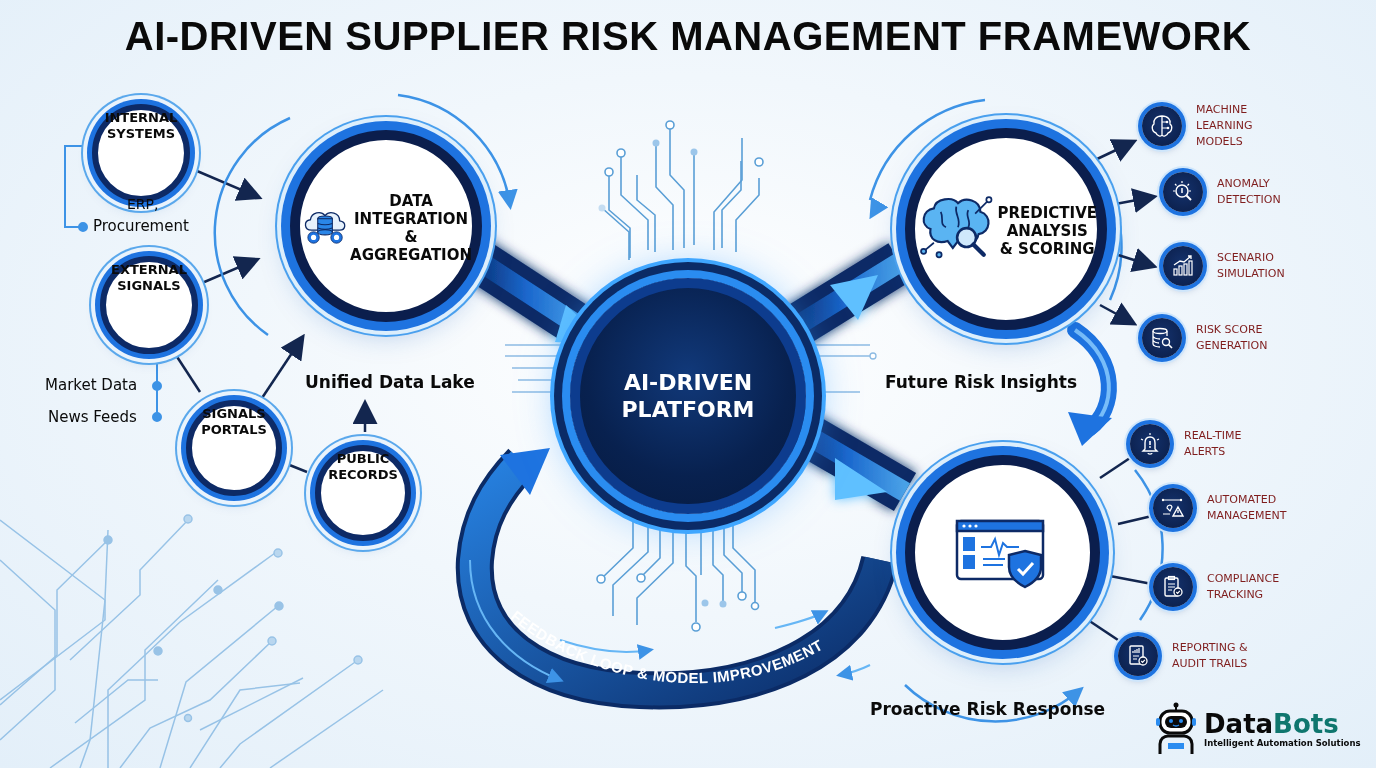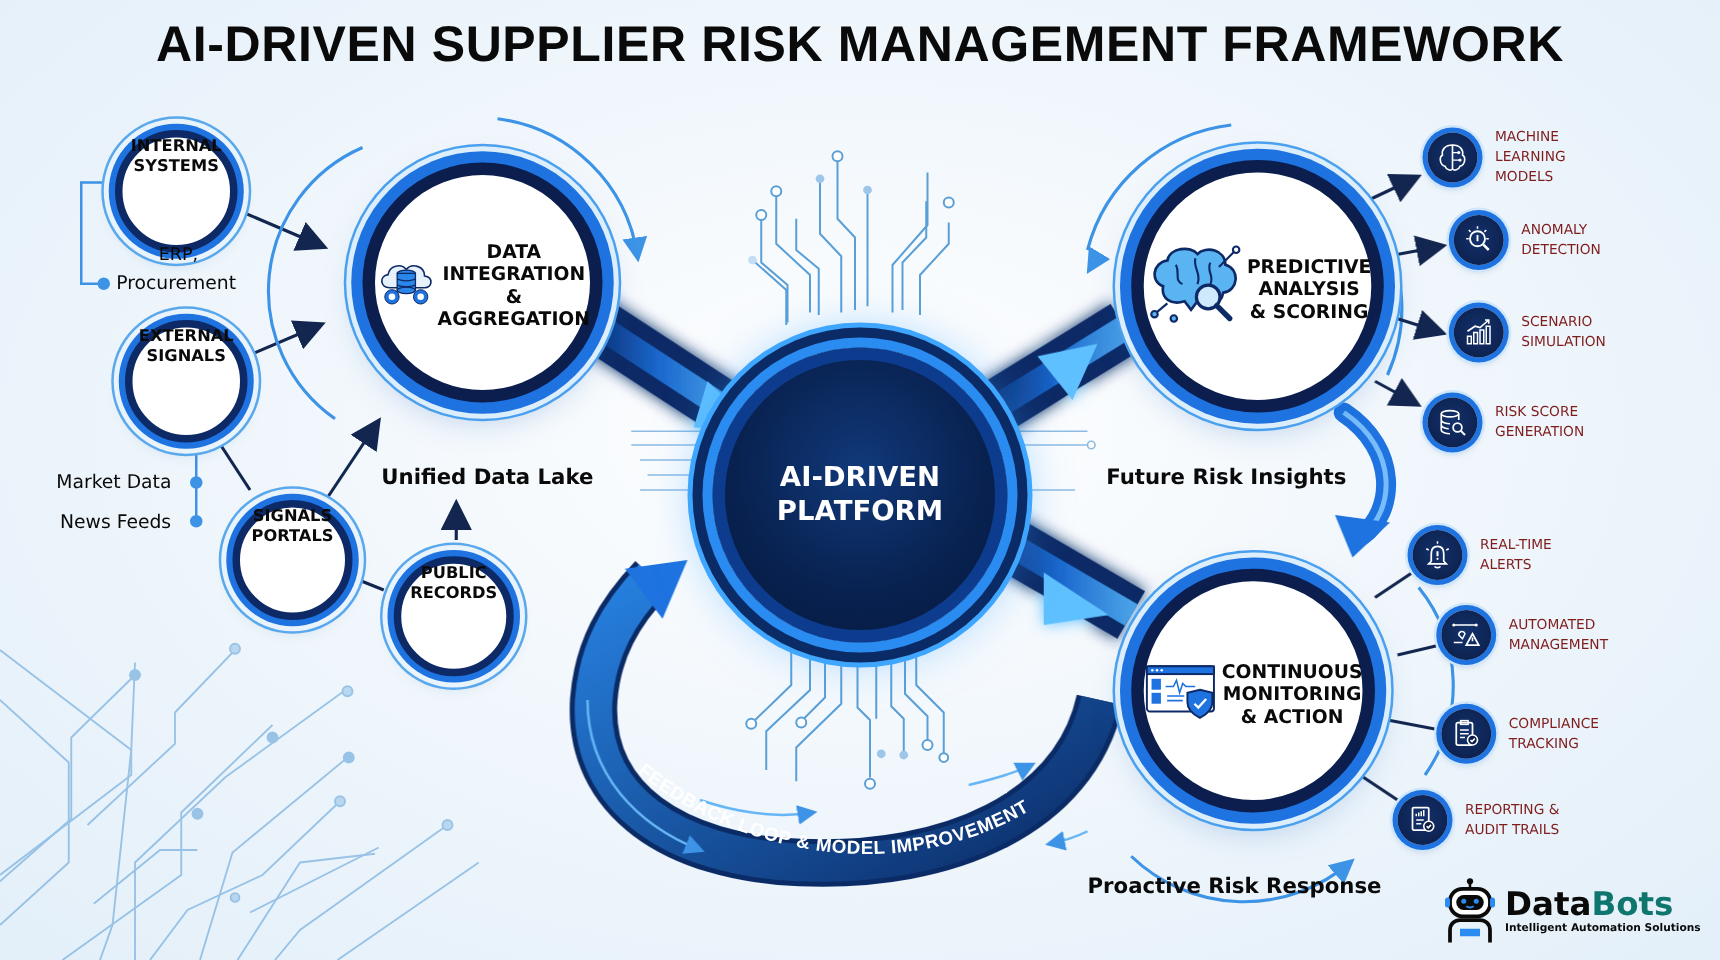--- a/index.html
+++ b/index.html
@@ -308,25 +308,20 @@
     <circle cx="11" cy="9" r="1.6" fill="#fff"></circle>
       <circle cx="17" cy="9" r="1.6" fill="#fff"></circle>
       <circle cx="23" cy="9" r="1.6" fill="#fff"></circle>
     <rect x="10" y="20" width="12" height="14" fill="#1e73e0"></rect>
       <rect x="10" y="38" width="12" height="14" fill="#1e73e0"></rect>
     <path d="M28,30 L38,30 L42,22 L46,38 L50,26 L54,30 L66,30" stroke="#1e73e0" stroke-width="2" fill="none"></path>
     <path d="M30,42 L52,42 M30,48 L50,48" stroke="#1e73e0" stroke-width="2"></path>
     <path d="M72,34 L88,38 L88,50 C88,60 80,66 72,70 C64,66 56,60 56,50 L56,38 z" fill="#1e73e0" stroke="#0d2a66" stroke-width="2.5"></path>
     <path d="M65,52 L70,57 L80,46" stroke="#fff" stroke-width="3" fill="none"></path>
   </svg>
-  <div class="big-label">
-    <span>CONTINUOUS</span><br>
-    <span>MONITORING</span><br>
-    <span>&amp; ACTION</span>
-  </div>
 </div>
 <div class="caption" style="left:870px;top:699px;">Proactive Risk Response</div>
 
 <svg class="layer" width="1376" height="768" viewBox="0 0 1376 768" style="pointer-events:none;">
   <defs>
     <path id="fbPath" d="M510,618 C560,660 640,690 720,682 C780,676 830,650 862,620"></path>
   </defs>
   <text font-family="Liberation Sans, sans-serif" font-weight="700" font-size="15" fill="#ffffff" letter-spacing="0.5">
     <textPath href="#fbPath">FEEDBACK LOOP &amp; MODEL IMPROVEMENT</textPath>
   </text>

